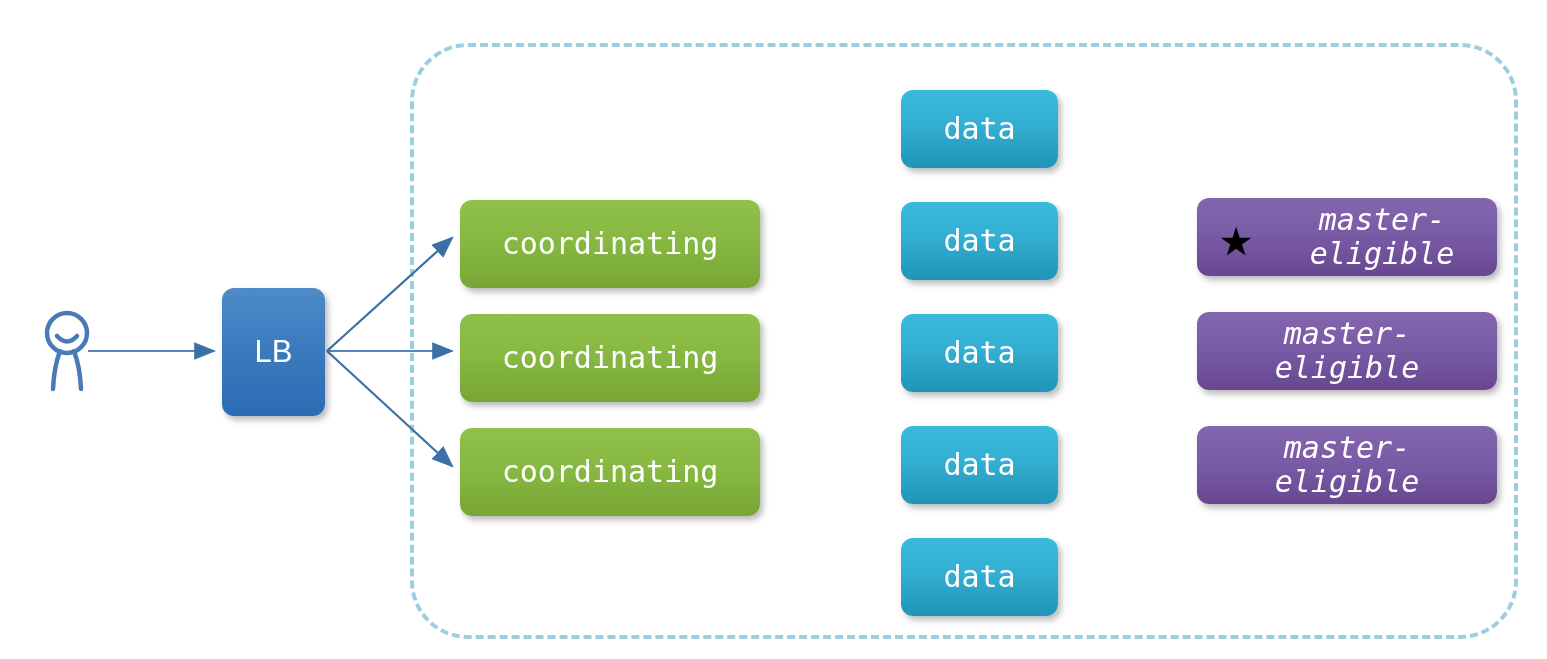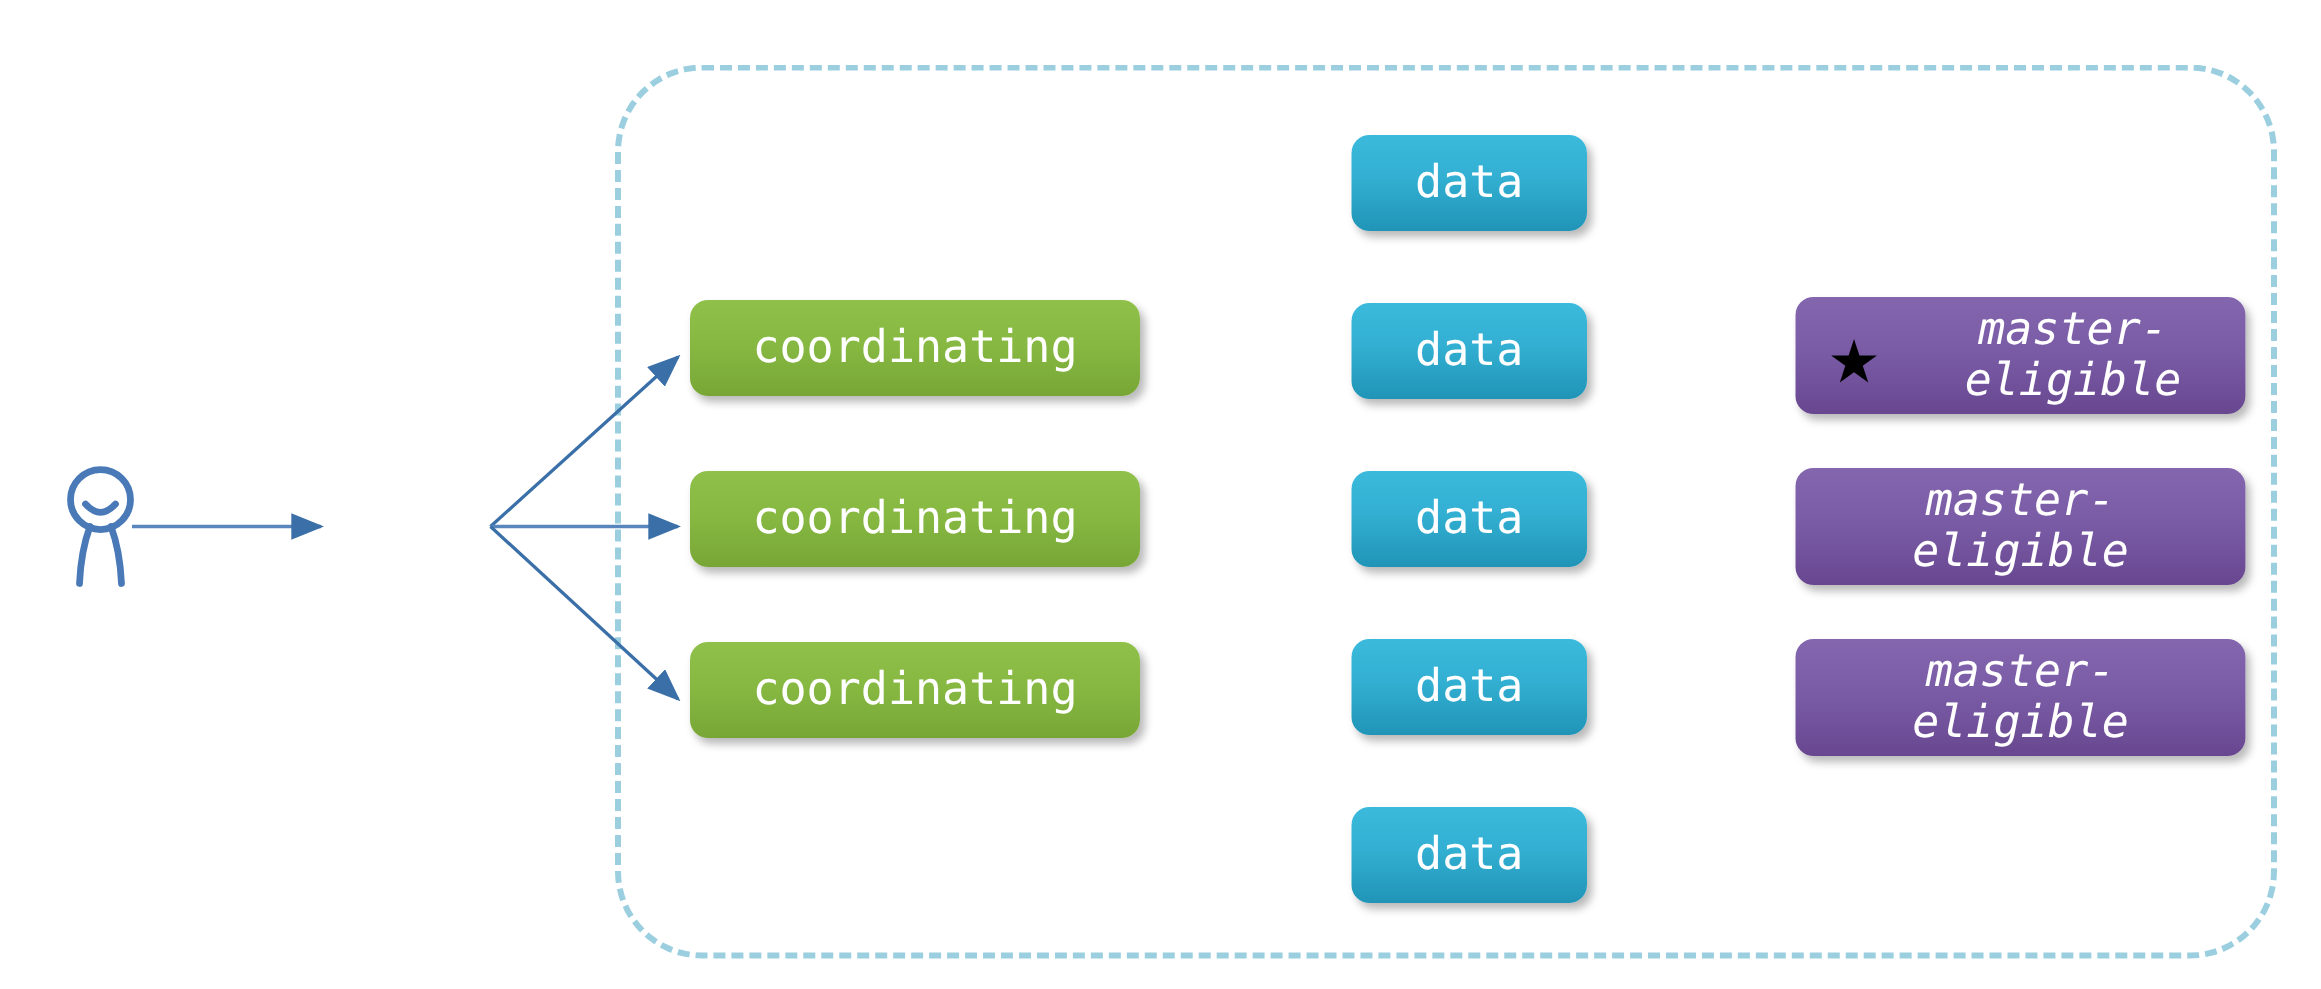--- a/index.html
+++ b/index.html
@@ -26,26 +26,26 @@
     color:#ffffff;
     font-family:"DejaVu Sans Mono","Liberation Mono",monospace;
     box-shadow:3px 4px 6px rgba(0,0,0,0.28);
     box-sizing:border-box;
     text-align:center;
     line-height:1.12;
     letter-spacing:0px;
   }
 
   .node-coordinating{
-    width:300px;height:64px;
+    width:300px;height:88px;
     font-size:30px;
     background:linear-gradient(to bottom,#8FC049 0%,#87B942 45%,#78A636 100%);
   }
   .node-data{
-    width:157px;height:64px;
+    width:157px;height:78px;
     font-size:30px;
     background:linear-gradient(to bottom,#3BBADC 0%,#32AFD2 45%,#2094B6 100%);
   }
   .node-master{
     width:300px;height:78px;
     font-size:30px;
     background:linear-gradient(to bottom,#8366AE 0%,#7A5CA6 45%,#684790 100%);
   }
 
   .node-master .ml-label{white-space:pre-line;display:block;width:100%;font-style:italic;}
@@ -106,20 +106,23 @@
 
     <line x1="88" y1="351" x2="214" y2="351" stroke="#5A86BE" stroke-width="2.2" marker-end="url(#arrowHead)"></line>
 
     <line x1="327" y1="351" x2="452" y2="238" stroke="#3A6FA8" stroke-width="2.2" marker-end="url(#arrowHead)"></line>
 
     <line x1="327" y1="351" x2="452" y2="351" stroke="#5A86BE" stroke-width="2.2" marker-end="url(#arrowHead)"></line>
 
     <line x1="327" y1="351" x2="452" y2="466" stroke="#3A6FA8" stroke-width="2.2" marker-end="url(#arrowHead)"></line>
   </svg>
 
+  <div class="lb-node">
+    <span>LB</span>
+  </div>
 
   <div class="node node-coordinating" style="left:460px;top:200px;">
     <span class="ml-label">coordinating</span>
   </div>
   <div class="node node-coordinating" style="left:460px;top:314px;">
     <span class="ml-label">coordinating</span>
   </div>
   <div class="node node-coordinating" style="left:460px;top:428px;">
     <span class="ml-label">coordinating</span>
   </div>

